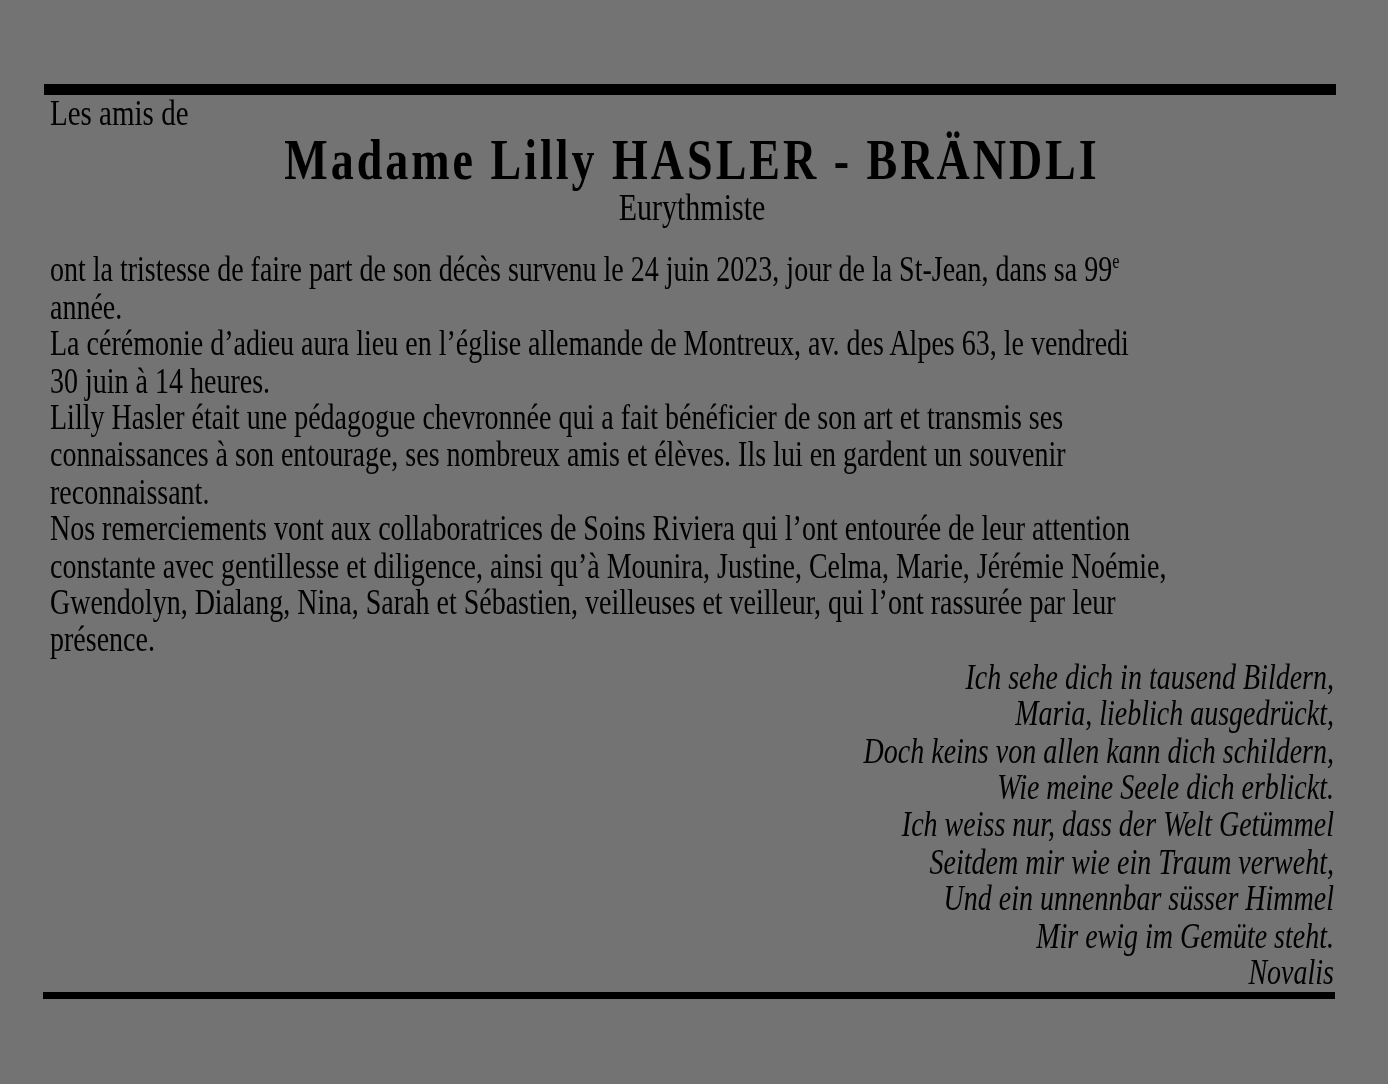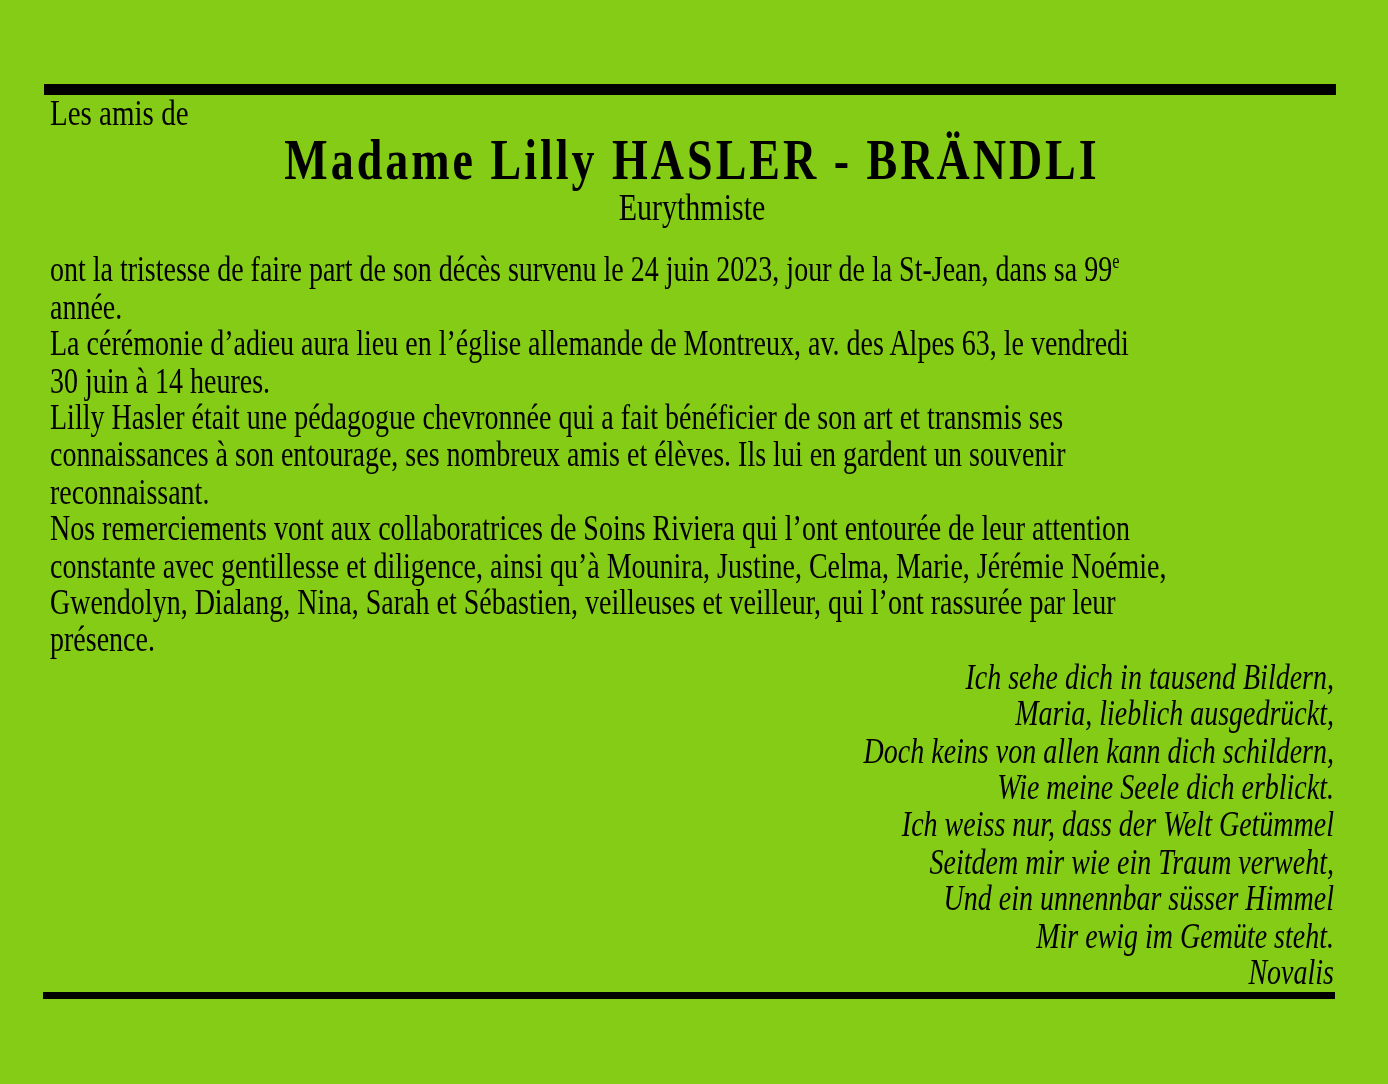--- a/index.html
+++ b/index.html
@@ -4,21 +4,21 @@
 <style>
   html, body {
     margin: 0;
     padding: 0;
     background: #ffffff;
   }
   .page {
     position: relative;
     width: 1388px;
     height: 1084px;
-    background: #84cc16;
+    background: #737373;
     overflow: hidden;
   }
   .rule {
     position: absolute;
     background: #000000;
   }
   .rule-top {
     left: 44px;
     top: 84px;
     width: 1292px;

